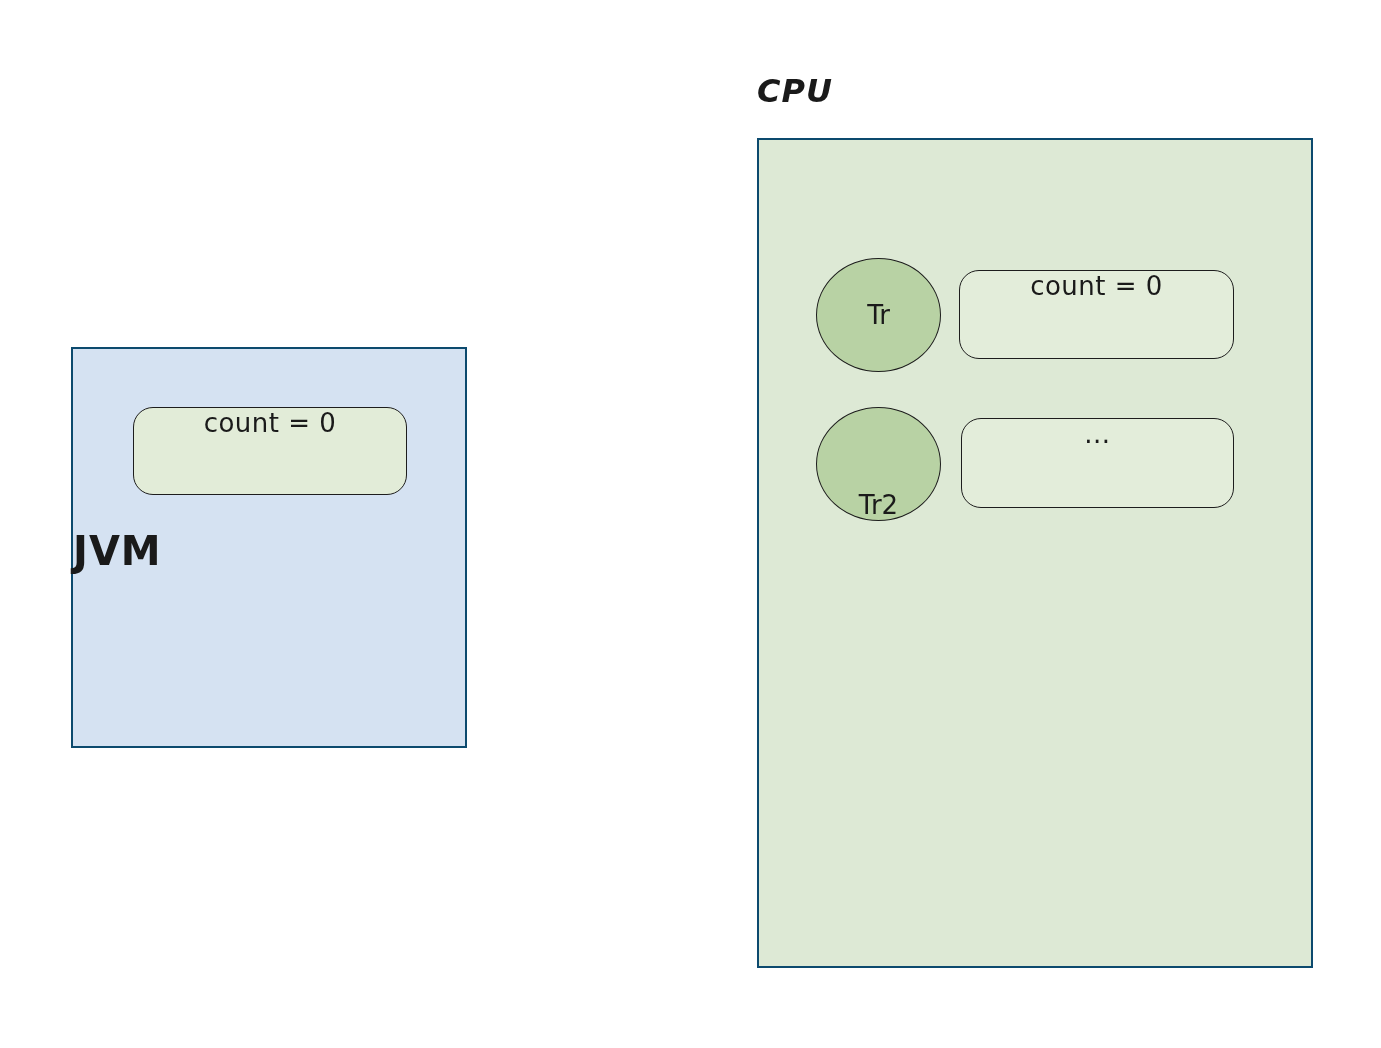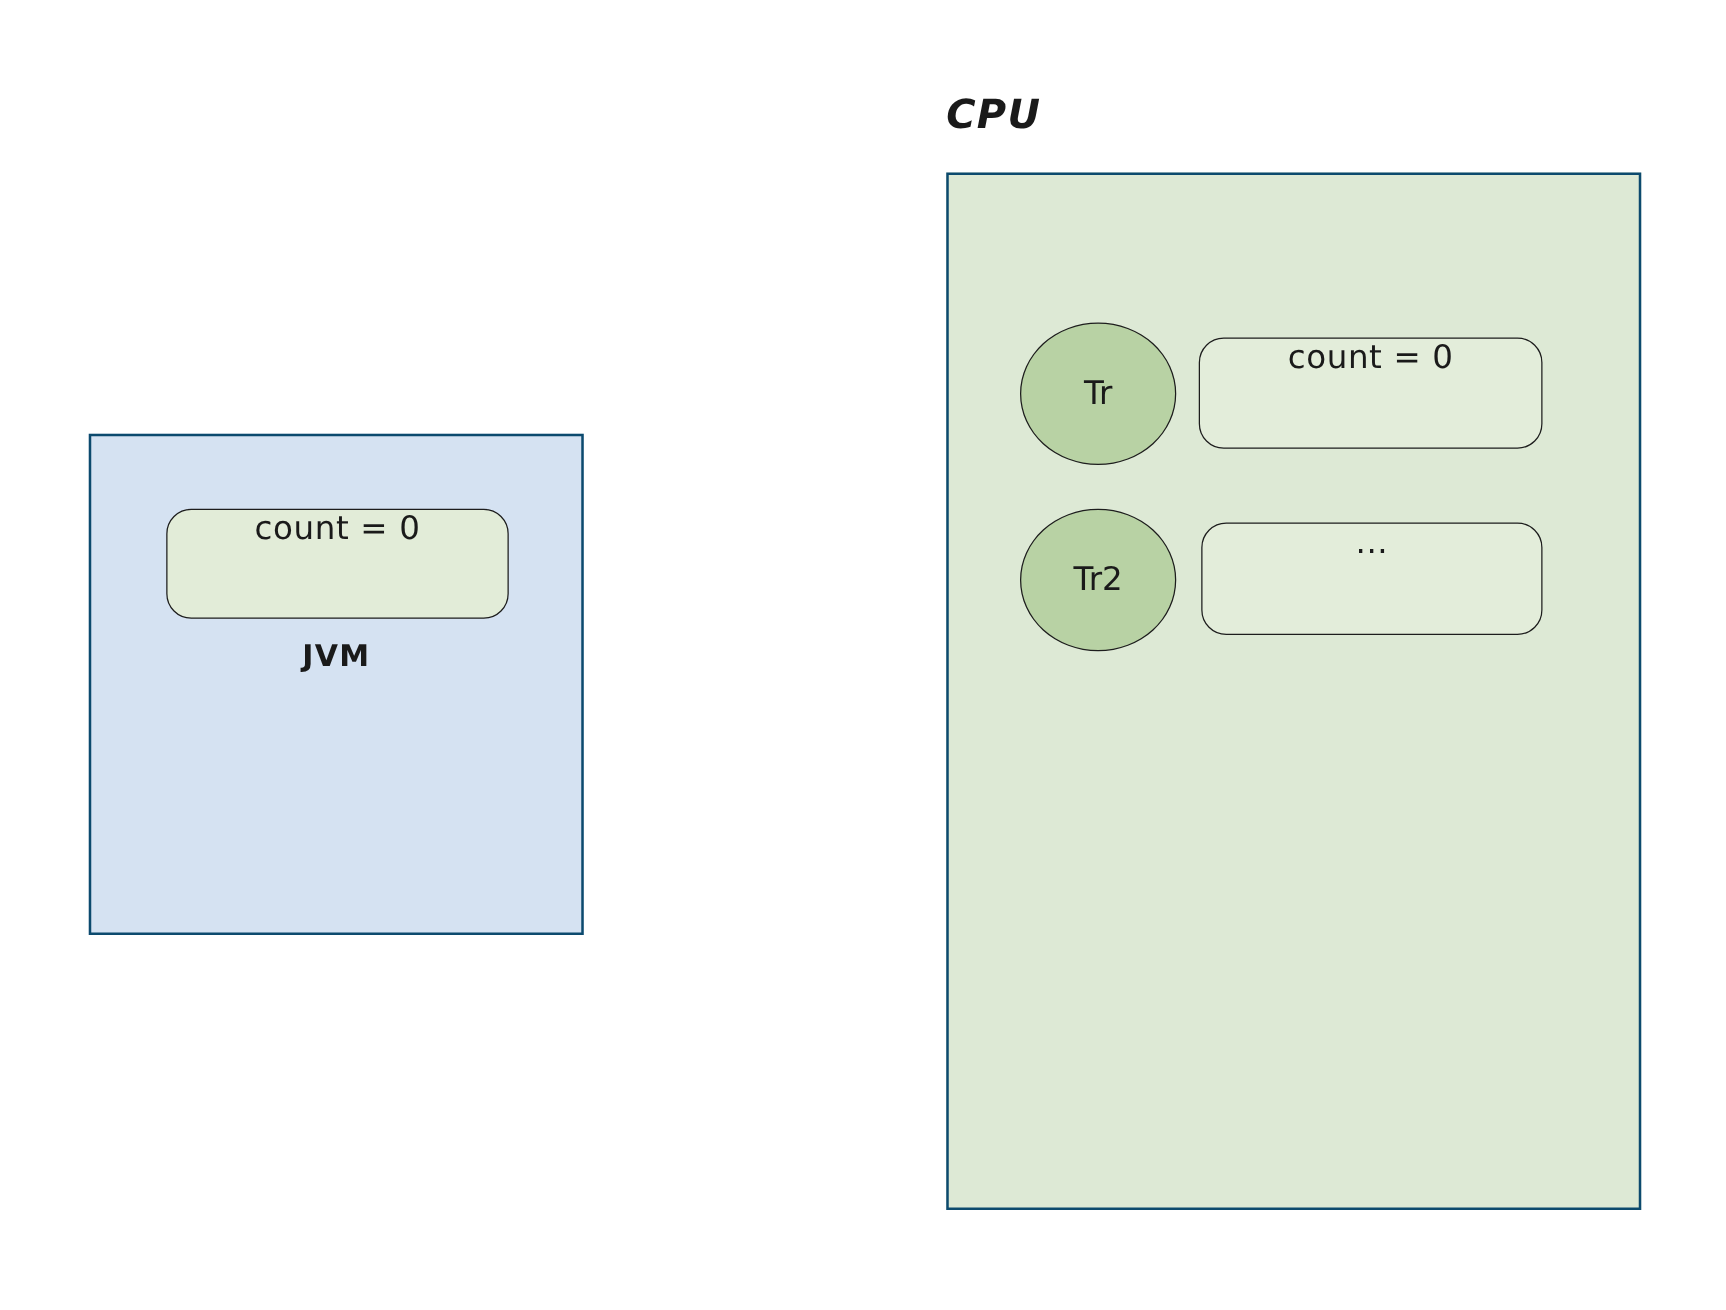--- a/index.html
+++ b/index.html
@@ -40,25 +40,24 @@
     box-sizing: border-box;
     display: flex;
     align-items: center;
     justify-content: center;
     font-size: 26px;
   }
   .circle-tr  { left: 57px; top: 118px; width: 125px; height: 114px; }
   .circle-tr2 { left: 57px; top: 267px; width: 125px; height: 114px; }
   .jvm-label {
     position: absolute;
-    left: 0; top: 162px;
+    left: 0; top: 179px;
     width: 100%;
-    text-align: center;
     font-weight: bold;
-    font-size: 24px;
+    font-size: 40px;
     letter-spacing: 1px;
   }
   .cpu-title {
     position: absolute;
     left: 757px; top: 72px;
     width: 556px;
     text-align: left;
     font-weight: bold;
     font-style: italic;
     font-size: 32px;
@@ -81,21 +80,21 @@
 
   <div class="box cpu-box" style="background-color: rgb(221, 233, 213);">
 
     <div class="circle circle-tr" style="background-color: rgb(184, 210, 164);">
       <span>Tr</span>
     </div>
     <div class="slot cpu-slot1" style="background-color: rgb(227, 237, 218);">
       <span>count = 0</span>
     </div>
 
-    <div class="circle circle-tr2" style="background-color: rgb(184, 210, 164);">
+    <div class="circle circle-tr2" style="background-color: rgb(184, 210, 164); align-items: flex-end;">
       <span>Tr2</span>
     </div>
     <div class="slot cpu-slot2" style="background-color: rgb(227, 237, 218);">
       <span>...</span>
     </div>
 
   </div>
 
 </div>
 

